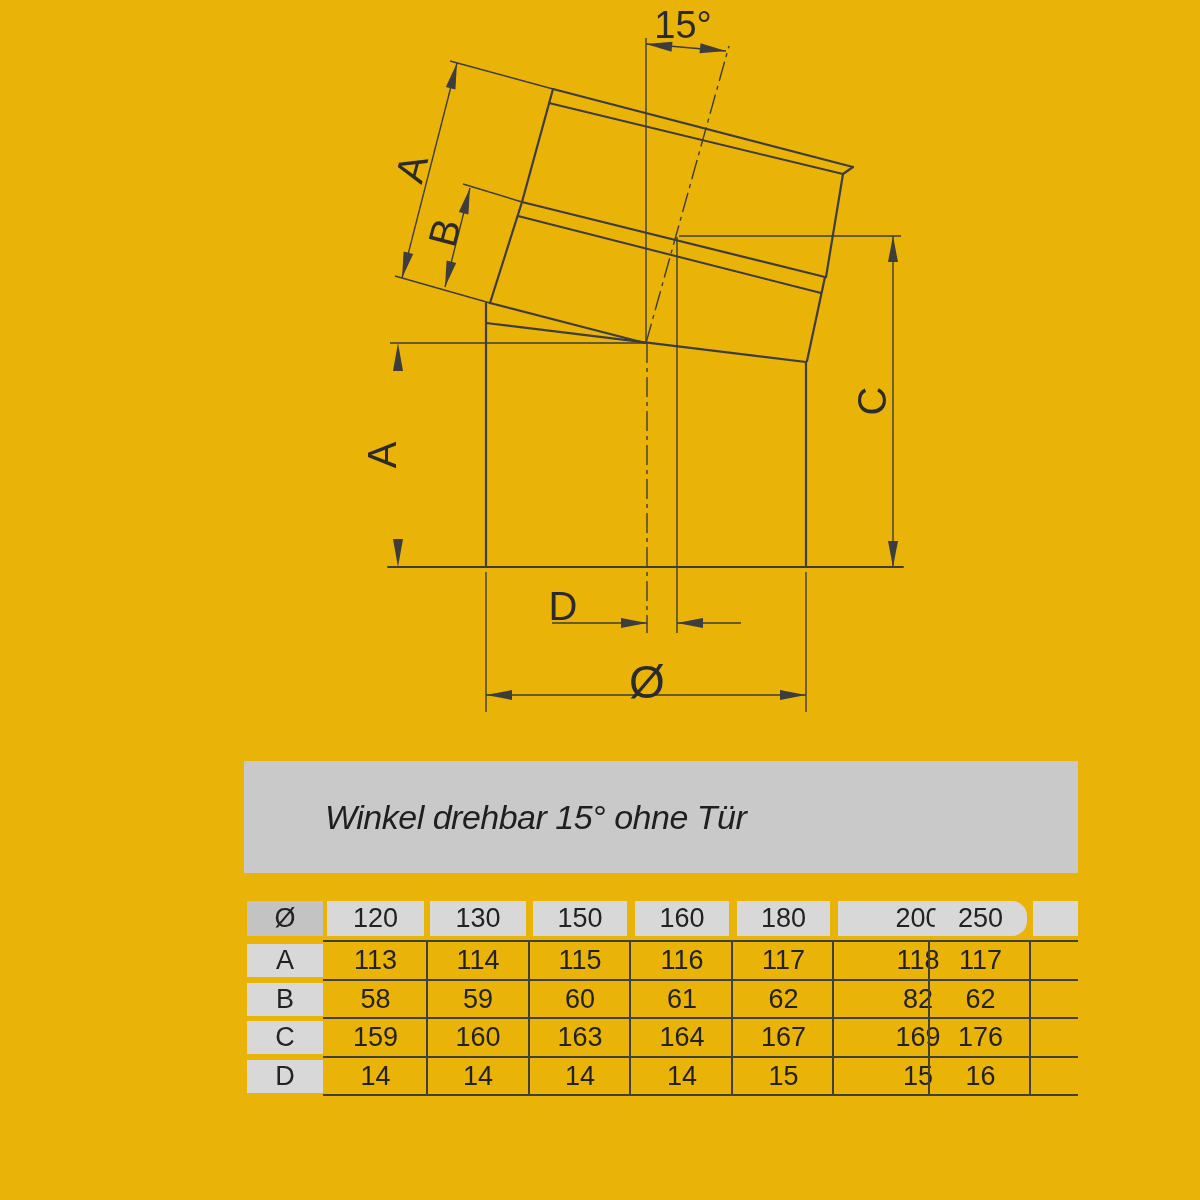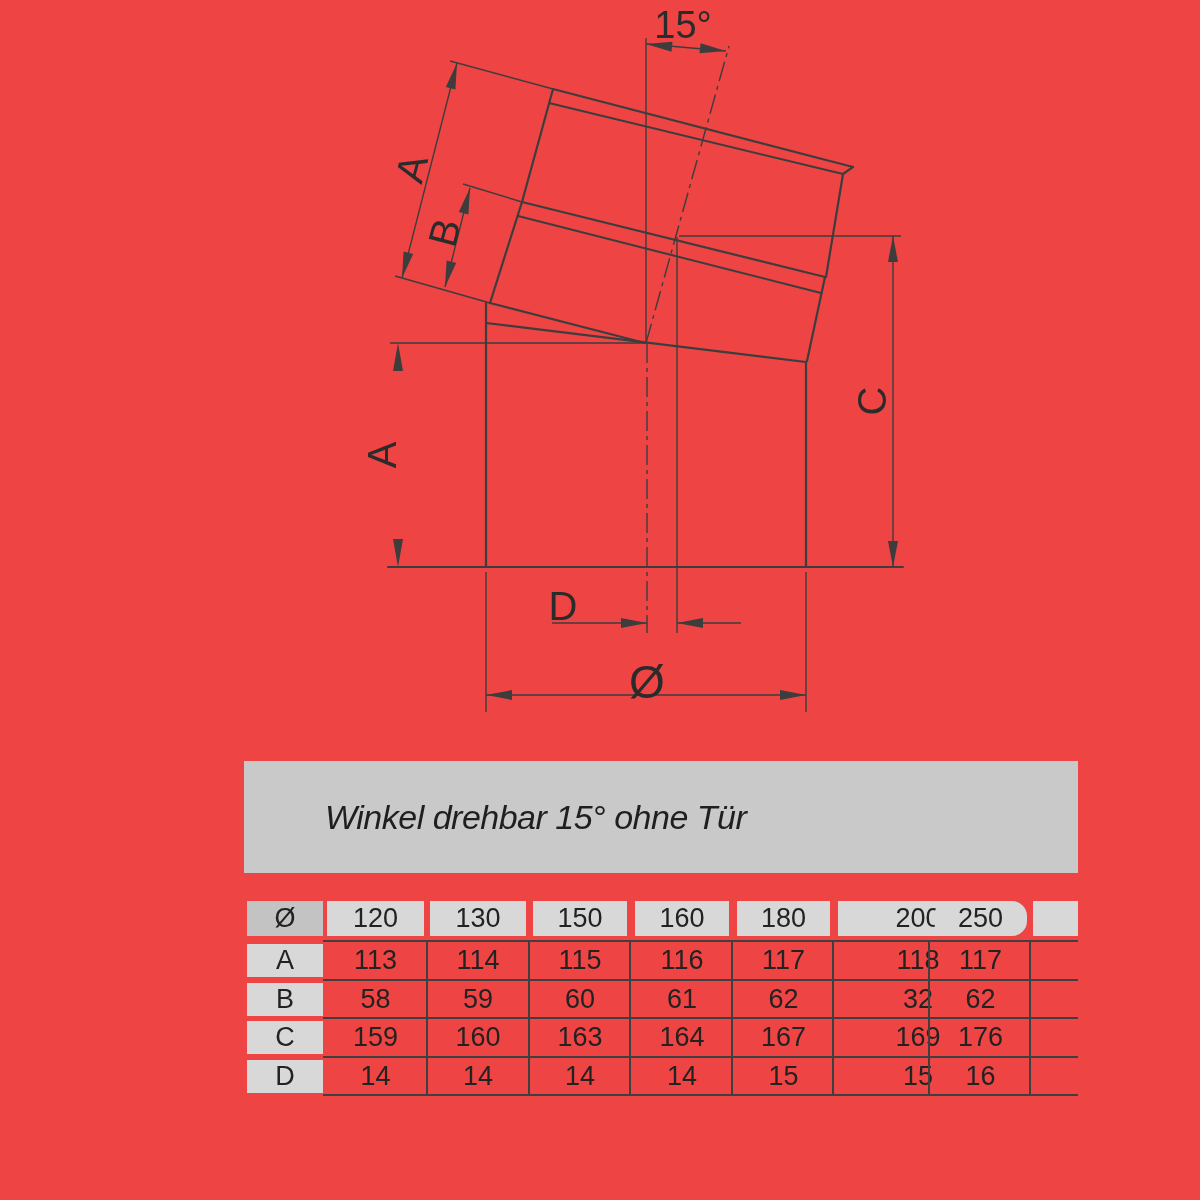--- a/index.html
+++ b/index.html
@@ -1,16 +1,16 @@
 <!DOCTYPE html>
 <html><head>
 <meta charset="utf-8">
 <style>
   html,body{margin:0;padding:0;background:#ffffff;}
-  #page{position:relative;width:1200px;height:1200px;background:#ef4444;overflow:hidden;
+  #page{position:relative;width:1200px;height:1200px;background:#eab308;overflow:hidden;
         font-family:"Liberation Sans", sans-serif;}
   #drawing{position:absolute;left:0;top:0;}
   svg text{fill:#2b2b2b;font-family:"Liberation Sans", sans-serif;}
 
   
   .title-bar{position:absolute;left:244px;top:761px;width:834px;height:112px;
              background:#c9c9c9;display:flex;align-items:center;}
   .title-bar span{padding-left:81px;font-size:34px;letter-spacing:-0.5px;color:#1f1f1f;font-style:italic;}
 
   
@@ -139,21 +139,21 @@
       <div class="cell col-7">117</div>
     </div>
 
     <div class="trow" style="top:82px;height:33px">
       <div class="cell g col-label">B</div>
       <div class="cell col-1">58</div>
       <div class="cell col-2">59</div>
       <div class="cell col-3">60</div>
       <div class="cell col-4">61</div>
       <div class="cell col-5">62</div>
-      <div class="cell col-6">32</div>
+      <div class="cell col-6">82</div>
       <div class="cell col-7">62</div>
     </div>
 
     <div class="trow" style="top:120px;height:33px">
       <div class="cell g col-label">C</div>
       <div class="cell col-1">159</div>
       <div class="cell col-2">160</div>
       <div class="cell col-3">163</div>
       <div class="cell col-4">164</div>
       <div class="cell col-5">167</div>

